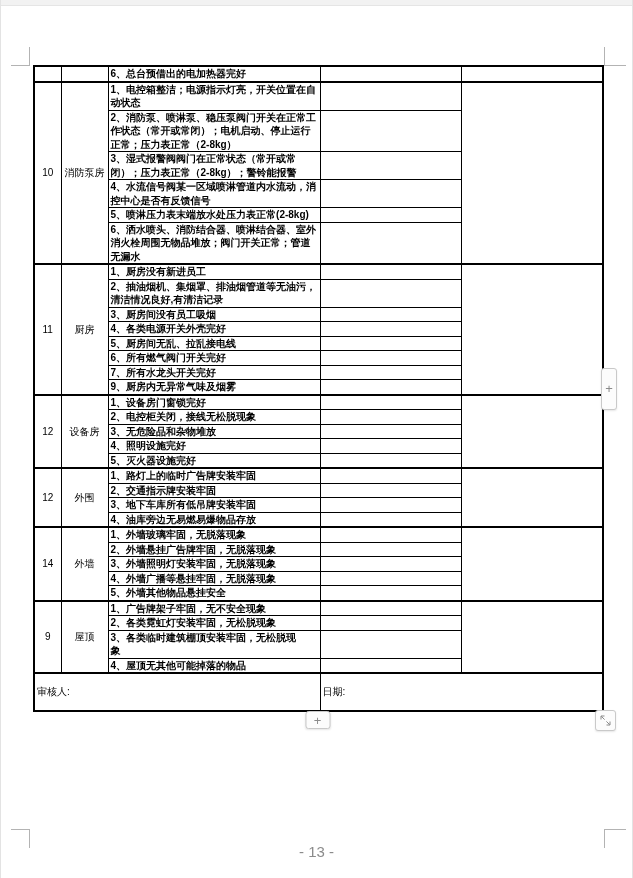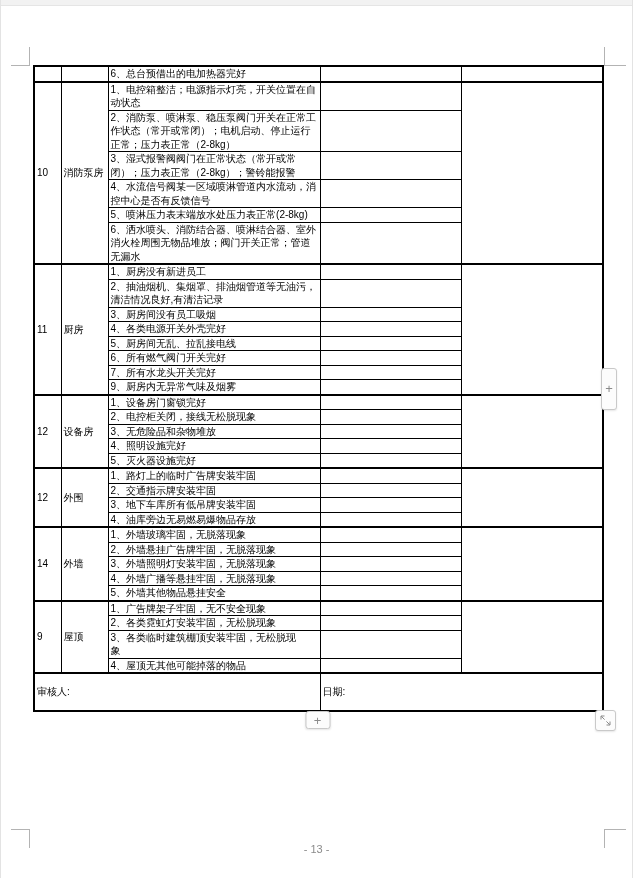--- a/index.html
+++ b/index.html
@@ -37,22 +37,22 @@
   .doc-table td {
     border: 1px solid #000;
     vertical-align: middle;
     font-size: 10px;
     line-height: 13.5px;
     padding: 0 2px;
     color: #000;
     overflow: hidden;
   }
   .doc-table tr.section-start td { border-top-width: 2px; }
-  .c-num, .c-cat { text-align: left; font-size: 10.5px; }
-  .c-item { text-align: left; white-space: pre-wrap; word-break: break-all; }
+  .c-num, .c-cat { text-align: center; font-size: 10.5px; }
+  .c-item { text-align: left; white-space: pre-wrap; word-break: break-all; font-weight: bold; }
   .c-check, .c-remark { background: #fff; }
   .c-footer { font-weight: normal; font-size: 11px; height: 36px; padding: 0 3px; }
 
   
   .ctl {
     position: absolute;
     display: flex; align-items: center; justify-content: center;
     background: #fcfcfc;
     border: 1px solid #c9c9c9;
     border-radius: 3px;
@@ -63,21 +63,21 @@
     font-family: "Liberation Sans", sans-serif;
   }
   .add-col { left: calc(100% - 1px); top: 50%; transform: translateY(-50%); width: 16px; height: 42px; }
   .add-row { left: 50%; top: 100%; transform: translateX(-50%); margin-top: -1px; width: 25px; height: 18px; }
   .resize  { left: 562px; top: 100%; margin-top: -2px; width: 21px; height: 21px; }
   .resize svg { display: block; }
 
   .page-number {
     position: absolute; top: 843px; left: 0; right: 0;
     text-align: center;
-    font-size: 11px; color: #8b8b8b;
+    font-size: 15px; color: #8b8b8b;
   }
 </style>
 </head>
 <body>
 
 <div class="top-strip"></div>
 <div class="edge-line edge-left"></div>
 <div class="edge-line edge-right"></div>
 
 <div class="mark tl"></div>

